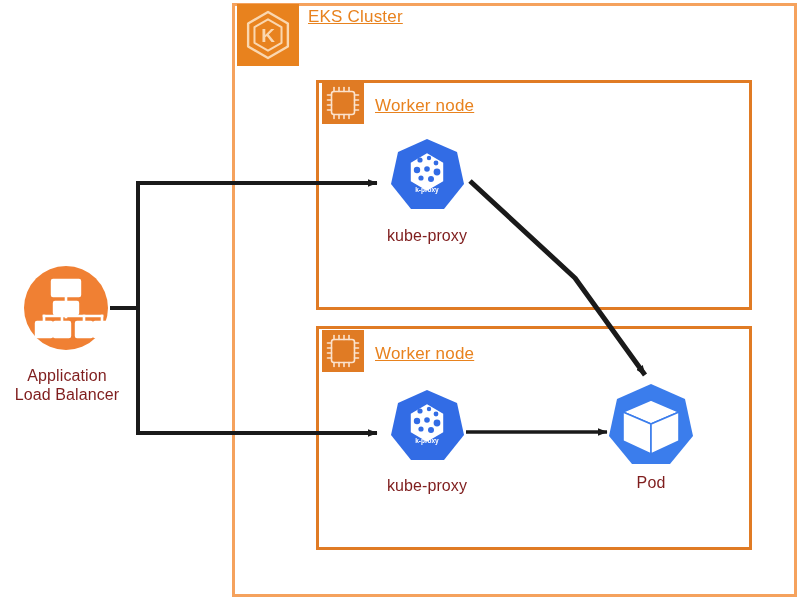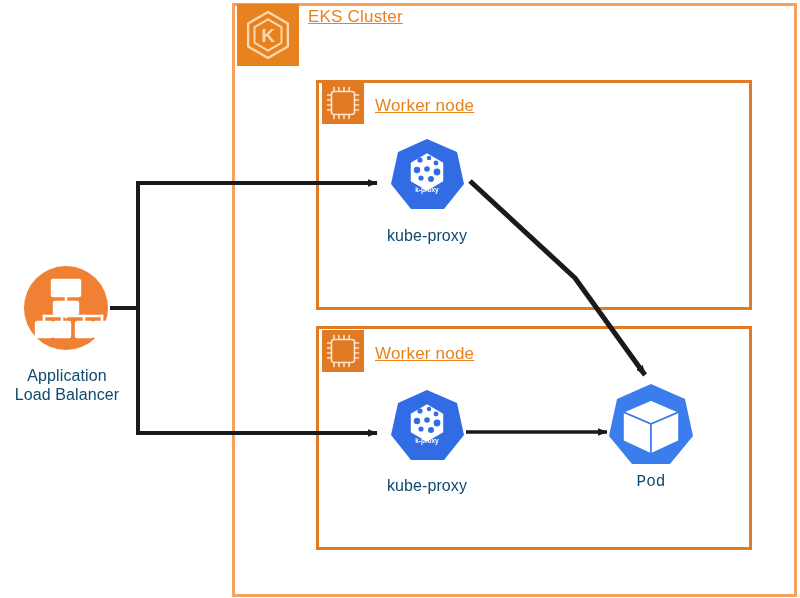--- a/index.html
+++ b/index.html
@@ -20,21 +20,21 @@
   }
   .svg-layer {
     position: absolute;
     left: 0;
     top: 0;
     width: 800px;
     height: 598px;
   }
   .label {
     position: absolute;
-    color: #0c4a6e;
+    color: #7f1d1d;
     font-size: 16px;
     line-height: 19px;
     text-align: center;
     white-space: pre;
     letter-spacing: 0.1px;
   }
   .grouptitle {
     position: absolute;
     font-size: 16px;
     line-height: 19px;
@@ -195,21 +195,21 @@
 
   <div class="grouptitle" style="left:375px; top:96px; color:#E8821E; font-size:17px;">Worker node</div>
 
   <div class="grouptitle" style="left:375px; top:344px; color:#E8821E; font-size:17px;">Worker node</div>
 
   <div class="label" style="left:347px; top:226px; width:160px;">kube-proxy</div>
 
   <div class="label" style="left:347px; top:476px; width:160px;">kube-proxy</div>
 
   <div style="position:absolute; left:591px; top:473px; width:120px; text-align:center;">
-    <div class="label" style="position:static;font-family:Liberation Mono, monospace;">Pod</div>
+    <div class="label" style="position:static;">Pod</div>
   </div>
 
   <div style="position:absolute; left:-2px; top:366px; width:138px; text-align:center;">
     <div class="label" style="position:static;">Application</div>
     <div class="label" style="position:static;">Load Balancer</div>
   </div>
 
 </div>
 
 </body></html>

